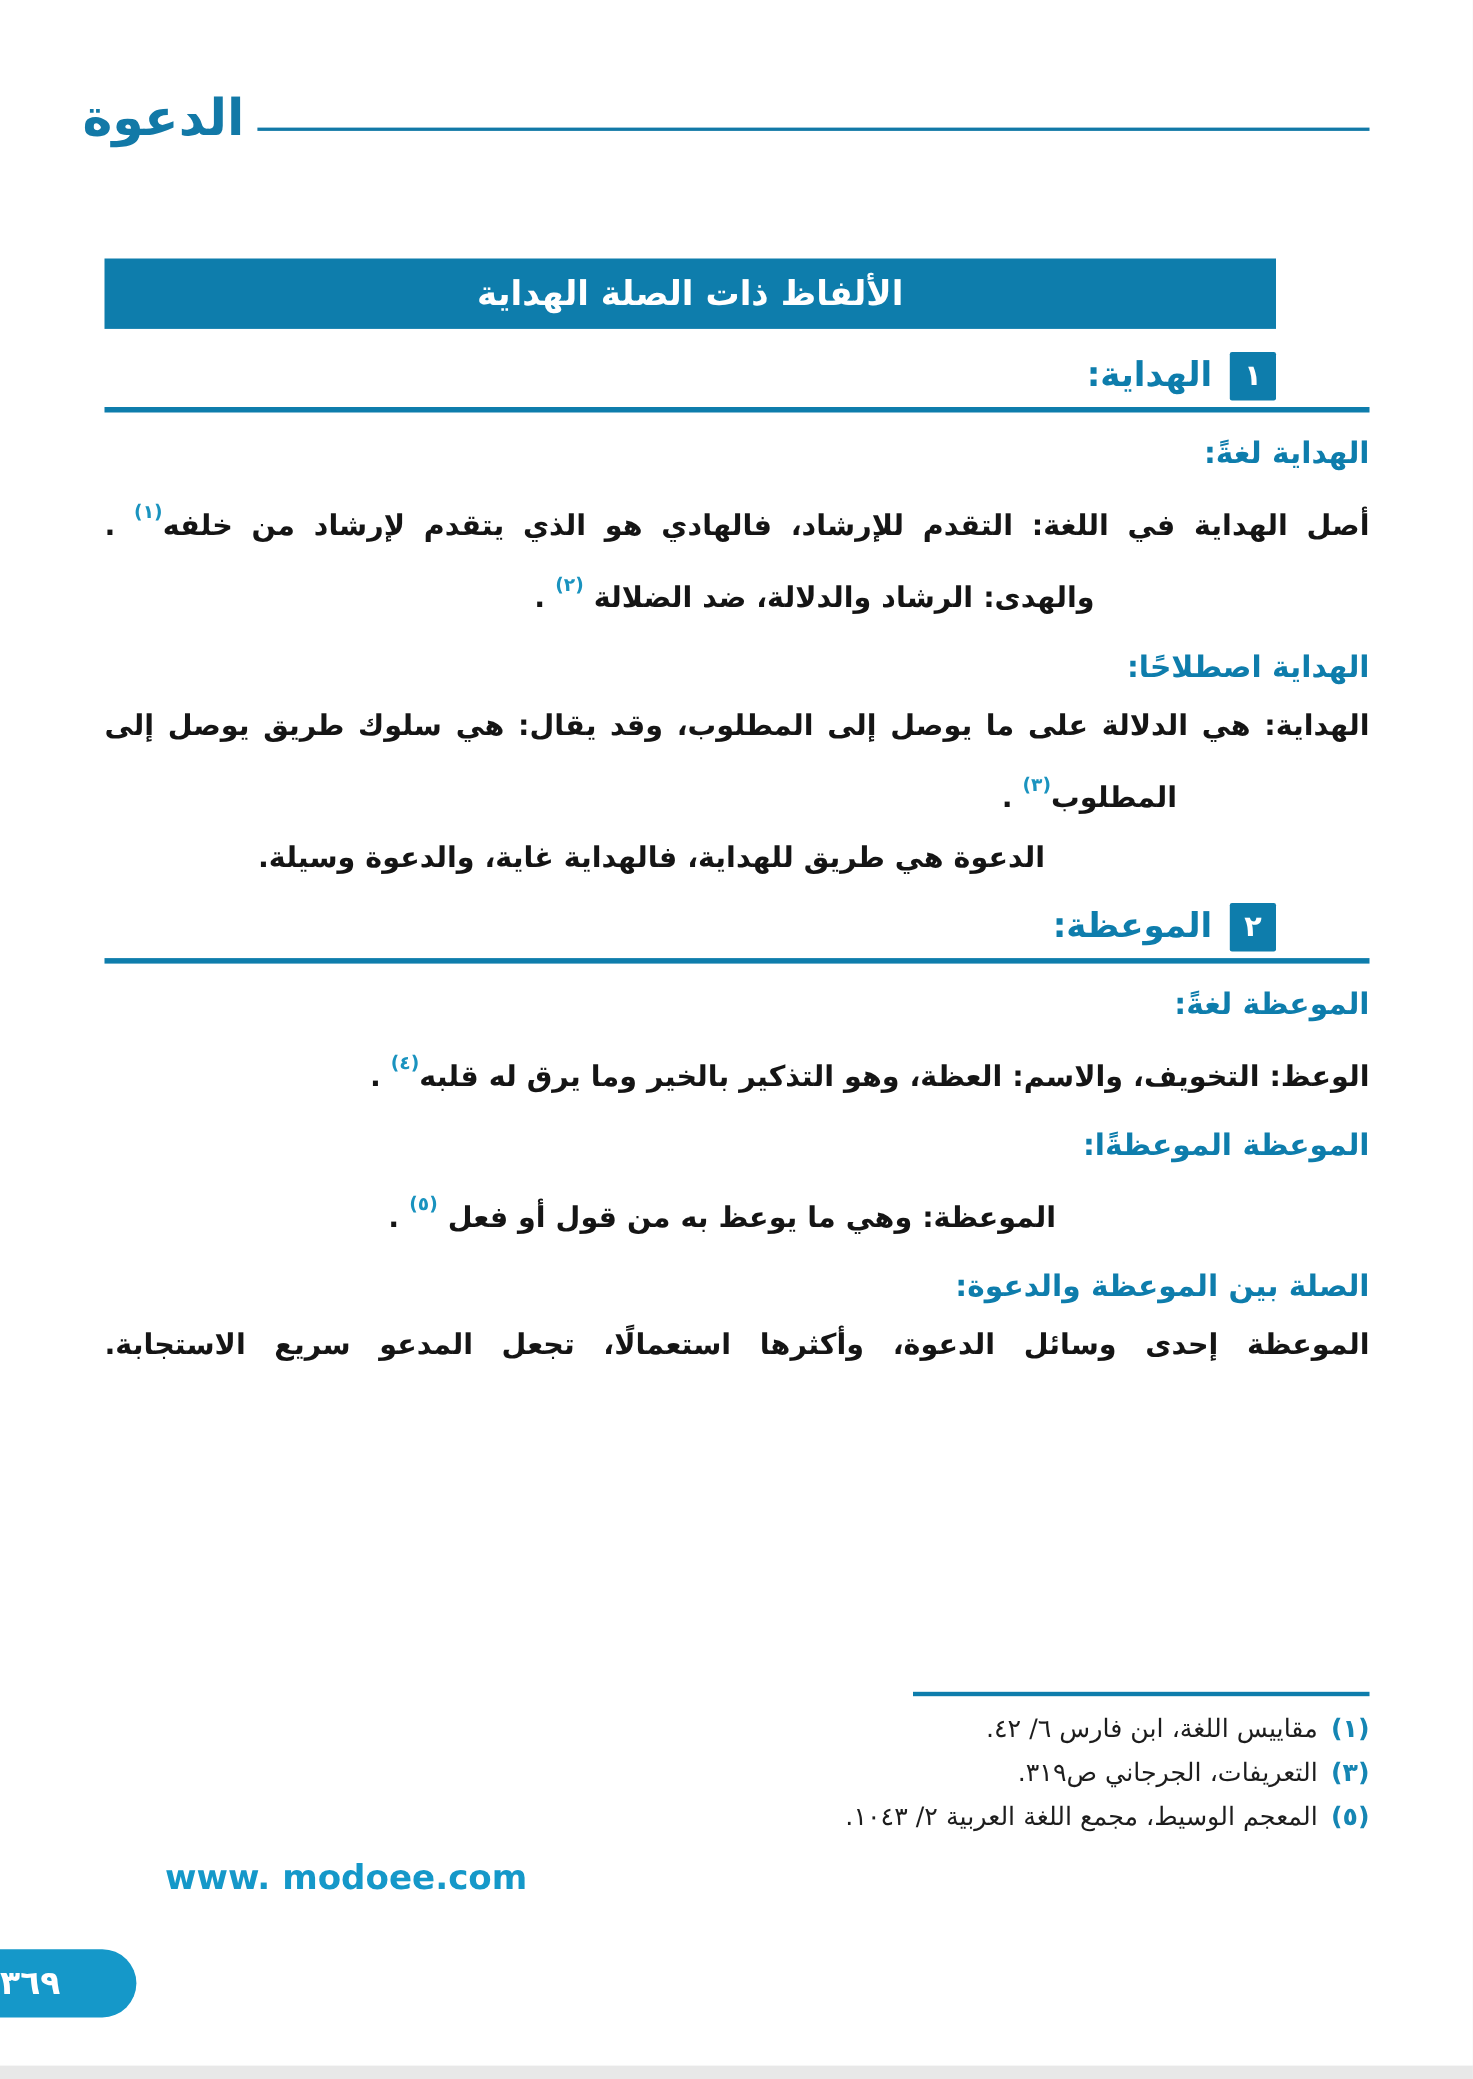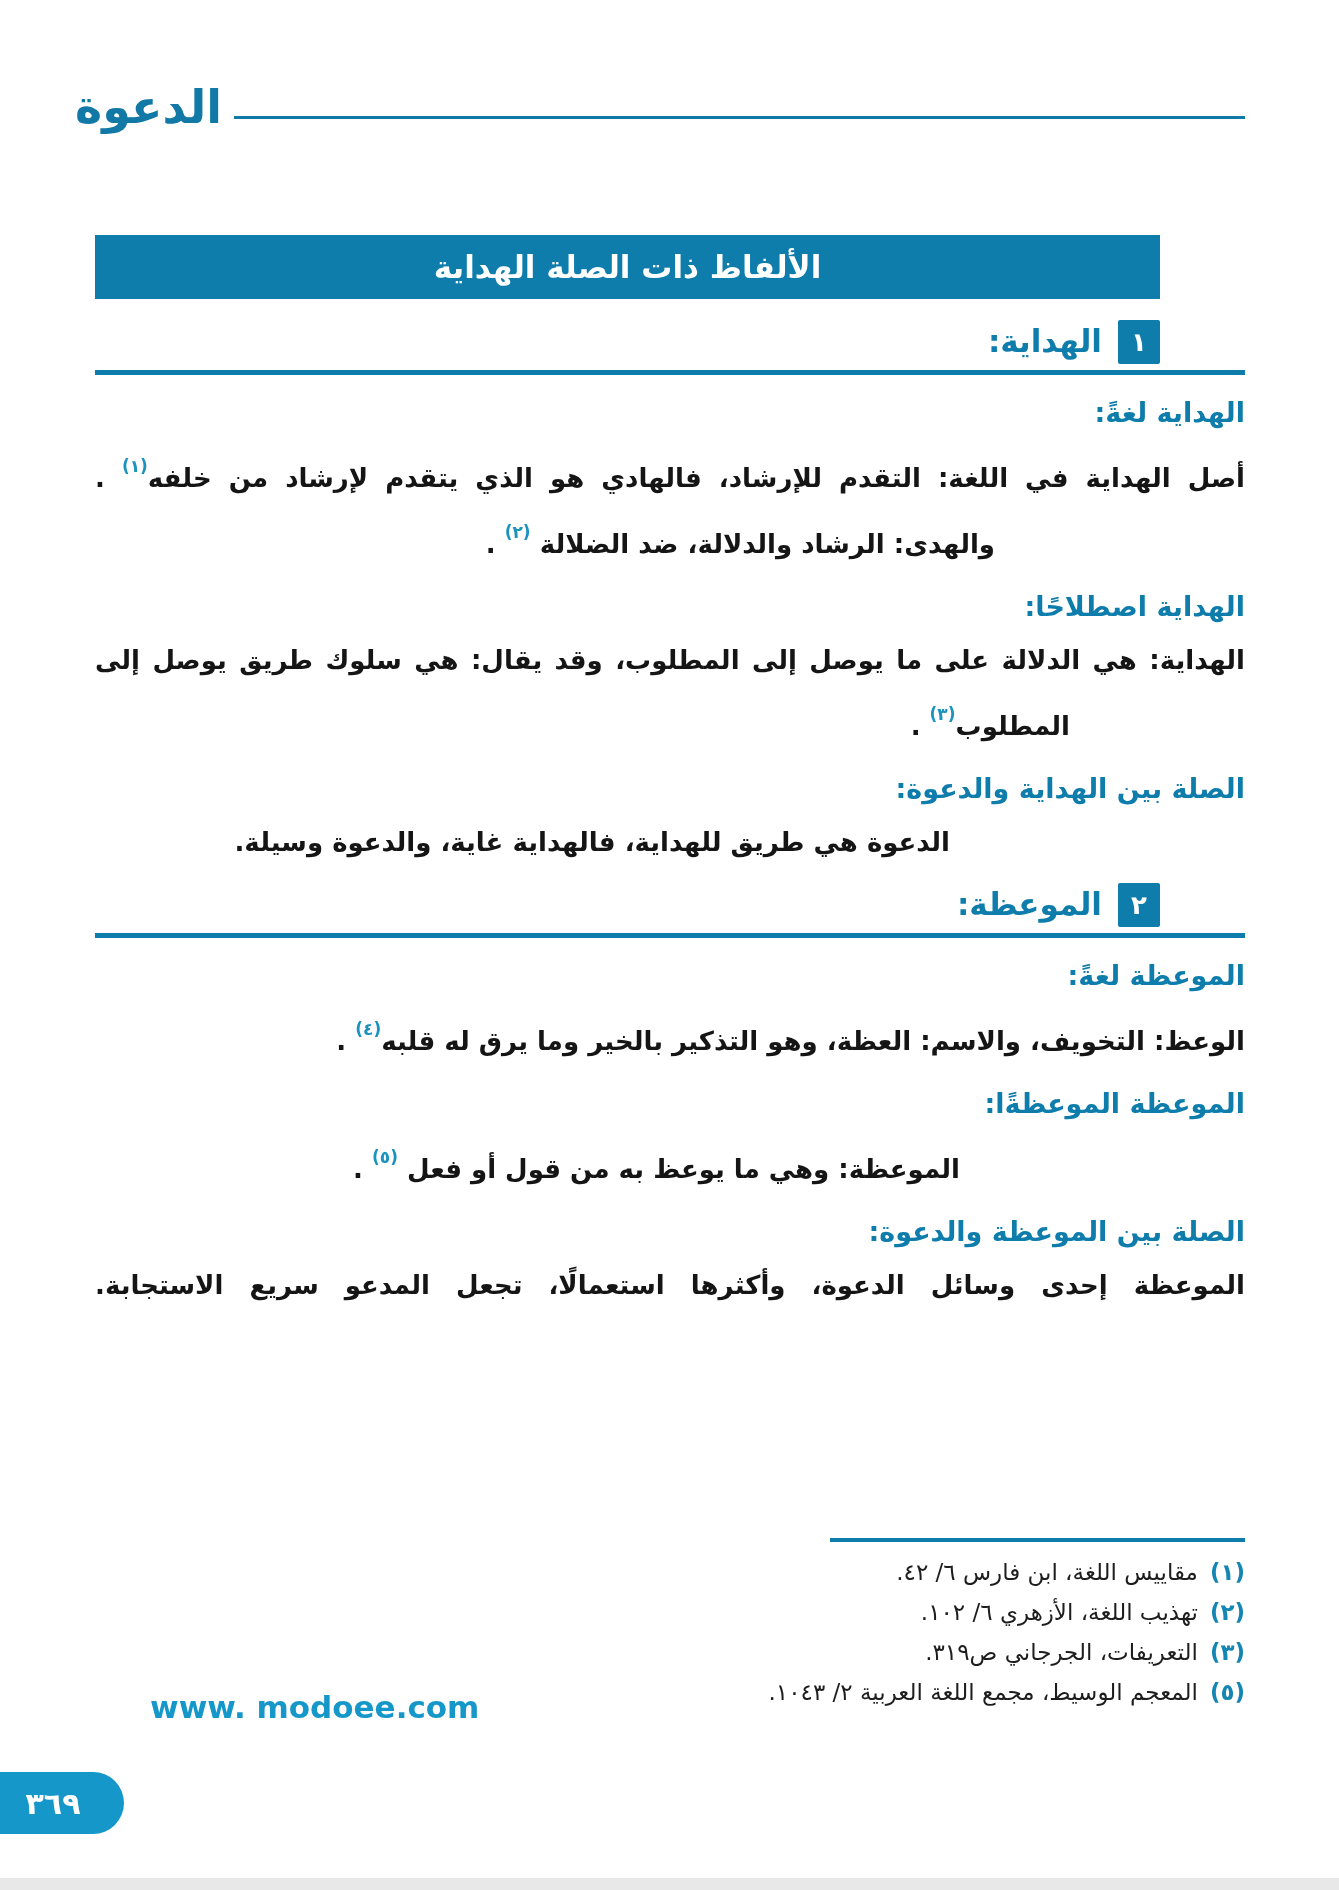--- a/index.html
+++ b/index.html
@@ -29,21 +29,21 @@
   .fnref{color:#1a93bf;font-size:17px;font-weight:bold;vertical-align:15px;}
 
   
   .fnsep{position:absolute;left:830px;top:1538px;width:415px;height:4px;background:#0e7dac;}
   .fns{position:absolute;left:95px;top:1552px;width:1150px;direction:rtl;text-align:right;}
   .fn-row{font-size:23px;line-height:40px;color:#1d1d1d;}
   .fn-num{color:#1586b4;margin-left:12px;font-weight:bold;}
 
   
   .pagetab{position:absolute;left:0;top:1772px;width:124px;height:62px;background:#1598c9;
-           border-radius:0 31px 31px 0;display:flex;align-items:center;justify-content:center;
+           border-radius:0 31px 31px 0;display:flex;align-items:center;
            padding-right:18px;box-sizing:border-box;}
   .pagetab span{color:#ffffff;font-size:30px;font-weight:bold;}
   .site{position:absolute;left:150px;top:1689px;color:#1598c9;font-size:31px;font-weight:bold;
         direction:ltr;cursor:pointer;}
 </style>
 </head>
 <body>
 
 <div class="page">
 
@@ -61,39 +61,37 @@
         <div class="num-box">١</div>
         <div class="sec-title">الهداية:</div>
       </div>
       <div class="rule"></div>
       <div class="subhead">الهداية لغةً:</div>
       <div class="line fill"><span>أصل الهداية في اللغة: التقدم للإرشاد، فالهادي هو الذي يتقدم لإرشاد من خلفه</span><sup class="fnref">(١)</sup><span> .</span></div>
       <div class="line" style="padding-right: 250px;"><span>والهدى: الرشاد والدلالة، ضد الضلالة </span><sup class="fnref">(٢)</sup><span> .</span></div>
       <div class="subhead">الهداية اصطلاحًا:</div>
       <div class="line fill"><span>الهداية: هي الدلالة على ما يوصل إلى المطلوب، وقد يقال: هي سلوك طريق يوصل إلى</span></div>
       <div class="line" style="padding-right: 175px;"><span>المطلوب</span><sup class="fnref">(٣)</sup><span> .</span></div>
-      <div class="subhead">الصلة بين الهداية والدعوة:</div>
       <div class="line" style="padding-right: 295px;"><span>الدعوة هي طريق للهداية، فالهداية غاية، والدعوة وسيلة.</span></div>
       <div class="sec-row">
         <div class="num-box">٢</div>
         <div class="sec-title">الموعظة:</div>
       </div>
       <div class="rule"></div>
       <div class="subhead">الموعظة لغةً:</div>
       <div class="line"><span>الوعظ: التخويف، والاسم: العظة، وهو التذكير بالخير وما يرق له قلبه</span><sup class="fnref">(٤)</sup><span> .</span></div>
       <div class="subhead">الموعظة الموعظةًا:</div>
       <div class="line" style="padding-right: 285px;"><span>الموعظة: وهي ما يوعظ به من قول أو فعل </span><sup class="fnref">(٥)</sup><span> .</span></div>
       <div class="subhead">الصلة بين الموعظة والدعوة:</div>
       <div class="line fill"><span>الموعظة إحدى وسائل الدعوة، وأكثرها استعمالًا، تجعل المدعو سريع الاستجابة.</span></div>
     </div>
 
   <div class="fnsep"></div>
   <div class="fns">
       <div class="fn-row"><span class="fn-num">(١)</span><span class="fn-text">مقاييس اللغة، ابن فارس ٦/ ٤٢.</span></div>
-      <div class="fn-row"><span class="fn-num">(٢)</span><span class="fn-text">تهذيب اللغة، الأزهري ٦/ ١٠٢.</span></div>
       <div class="fn-row"><span class="fn-num">(٣)</span><span class="fn-text">التعريفات، الجرجاني ص٣١٩.</span></div>
       <div class="fn-row"><span class="fn-num">(٥)</span><span class="fn-text">المعجم الوسيط، مجمع اللغة العربية ٢/ ١٠٤٣.</span></div>
     </div>
 
   <div class="pagetab">
     <span>٣٦٩</span>
   </div>
   <div class="site">www. modoee.com</div>
 
 </div>

